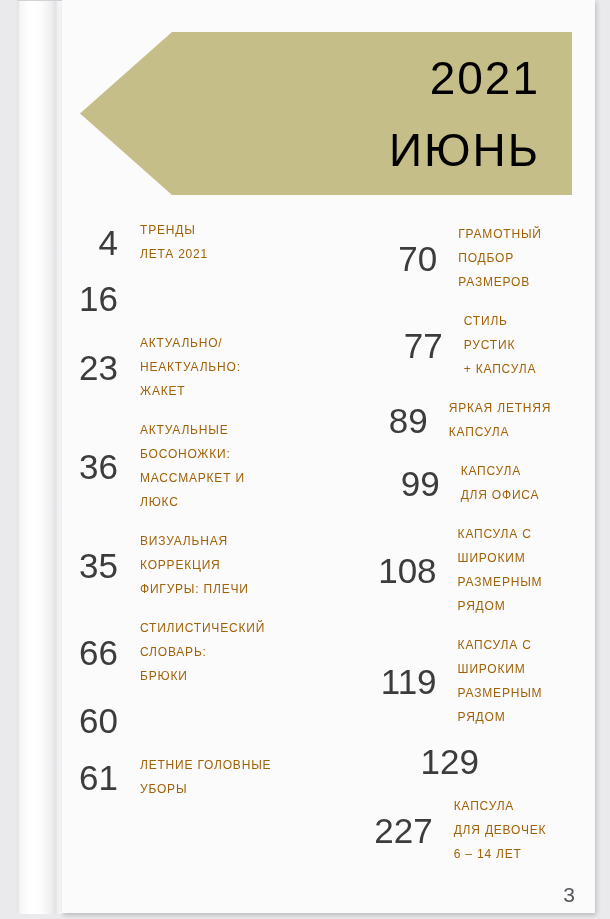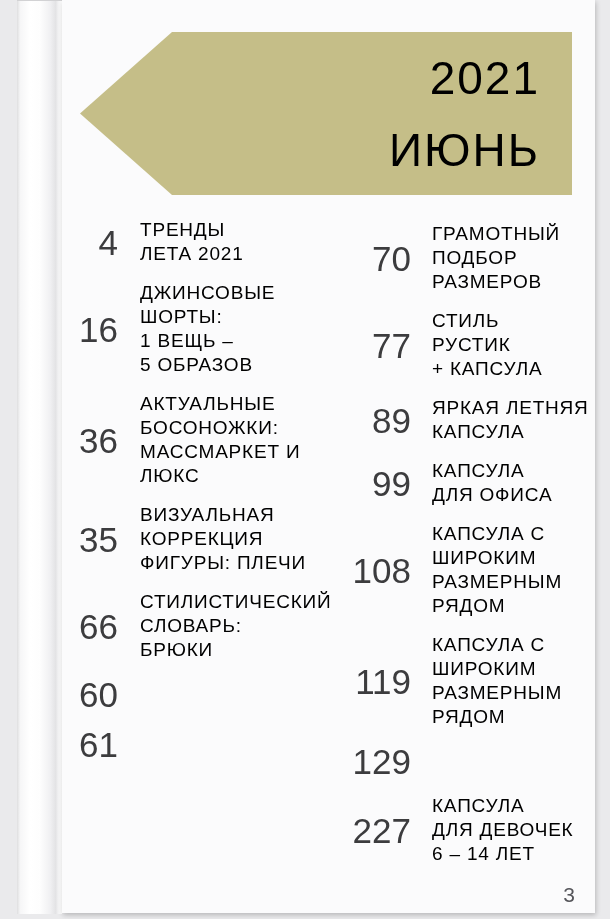--- a/index.html
+++ b/index.html
@@ -70,41 +70,41 @@
     bottom: 0;
   }
   .col {
     position: absolute;
     top: 0;
     display: flex;
     flex-direction: column;
     gap: 15px;
   }
   .col-left  { left: 16px;  width: 272px; }
-  .col-right { left: 289px; top: 4px; width: 243px; }
+  .col-right { left: 276px; top: 4px; width: 243px; align-items: center; }
   .entry {
     display: flex;
     align-items: center;
   }
   .num {
     flex: none;
     text-align: right;
     font-size: 35px;
     font-weight: 300;
     color: #3c3c3e;
     line-height: 1;
   }
   .col-left  .num { width: 40px; margin-right: 22px; }
   .col-right .num { width: 60px; margin-right: 21px; }
   .title {
     flex: 1;
-    font-size: 19px;
+    font-size: 12px;
     line-height: 24px;
     letter-spacing: 0.8px;
-    color: #000000;
+    color: #a16207;
     white-space: pre-line;
   }
   .folio {
     position: absolute;
     right: 20px;
     bottom: 6px;
     font-size: 21px;
     color: #55555a;
   }
 </style>
@@ -124,24 +124,26 @@
     <div class="toc">
 
       <div class="col col-left">
         <div class="entry">
           <div class="num">4</div>
           <div class="title">ТРЕНДЫ
 ЛЕТА 2021</div>
         </div>
         <div class="entry">
           <div class="num">16</div>
-          <div class="title">ДЖИНСОВЫЕ
-ШОРТЫ:
-1 ВЕЩЬ –
-5 ОБРАЗОВ</div>
+        </div>
+        <div class="entry">
+          <div class="num">23</div>
+          <div class="title">АКТУАЛЬНО/
+НЕАКТУАЛЬНО:
+ЖАКЕТ</div>
         </div>
         <div class="entry">
           <div class="num">36</div>
           <div class="title">АКТУАЛЬНЫЕ
 БОСОНОЖКИ:
 МАССМАРКЕТ И
 ЛЮКС</div>
         </div>
         <div class="entry">
           <div class="num">35</div>
@@ -153,20 +155,22 @@
           <div class="num">66</div>
           <div class="title">СТИЛИСТИЧЕСКИЙ
 СЛОВАРЬ:
 БРЮКИ</div>
         </div>
         <div class="entry">
           <div class="num">60</div>
         </div>
         <div class="entry">
           <div class="num">61</div>
+          <div class="title">ЛЕТНИЕ ГОЛОВНЫЕ
+УБОРЫ</div>
         </div>
       </div>
 
       <div class="col col-right">
         <div class="entry">
           <div class="num">70</div>
           <div class="title">ГРАМОТНЫЙ
 ПОДБОР
 РАЗМЕРОВ</div>
         </div>

